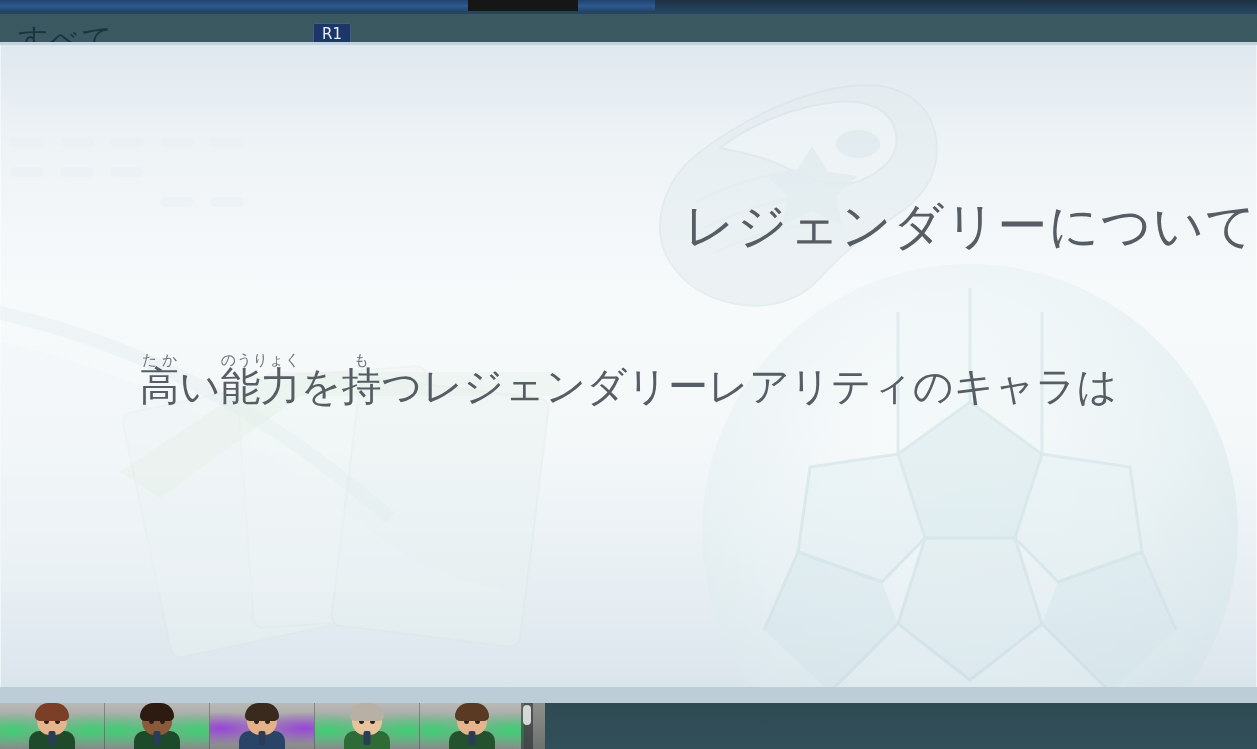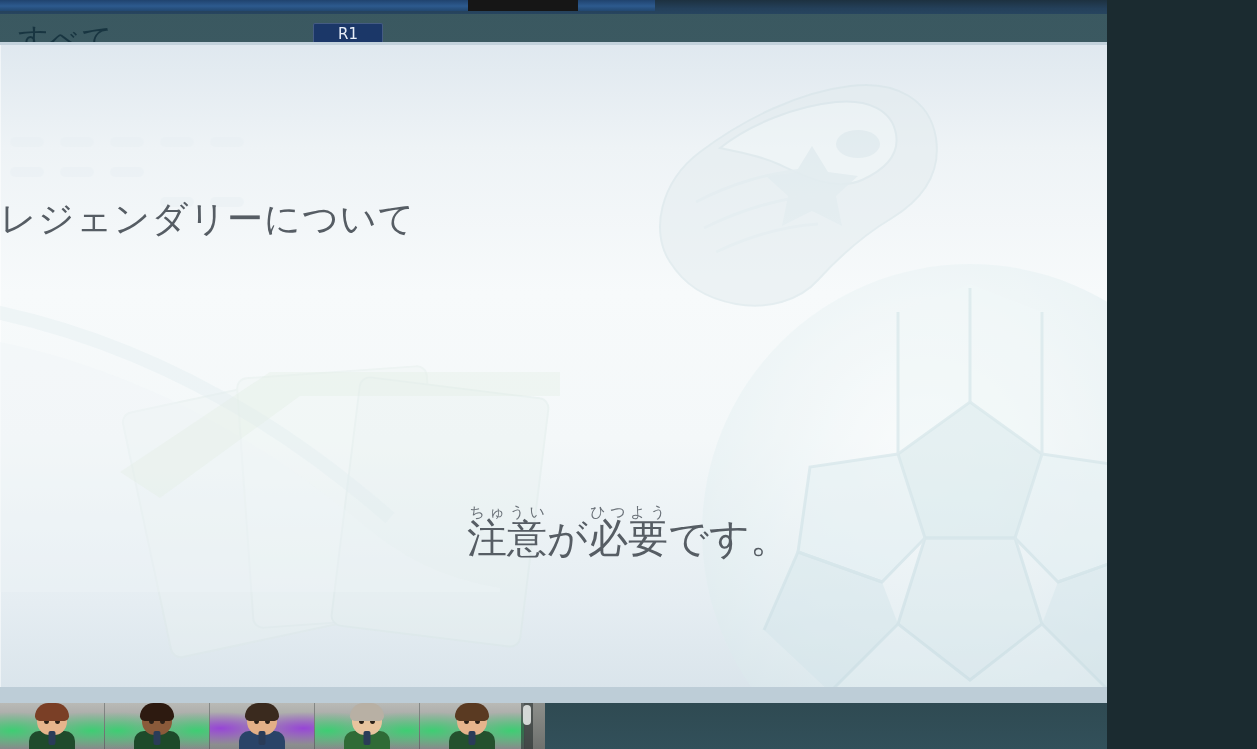--- a/index.html
+++ b/index.html
@@ -7,21 +7,21 @@
     margin: 0;
     padding: 0;
     background: #1b2b30;
   }
   body {
     font-family: "DejaVu Sans", "Liberation Sans", sans-serif;
   }
 
   #screen {
     position: relative;
-    width: 1107px;
+    width: 1257px;
     height: 749px;
     overflow: hidden;
     background: #737373;
   }
 
   
   .game-bg {
     position: absolute;
     inset: 0;
     background:
@@ -52,21 +52,21 @@
     color: #16333f;
     letter-spacing: 1px;
     opacity: .92;
     white-space: nowrap;
   }
   .bg-rbutton {
     position: absolute;
     left: 313px; top: 23px;
     min-width: 30px;
     height: 22px;
-    padding: 0 20px;
+    padding: 0 4px;
     background: #1b3768;
     color: #e8eef8;
     font-size: 15px;
     line-height: 22px;
     text-align: center;
     border-radius: 2px;
     box-shadow: 0 0 0 1px rgba(255,255,255,.18) inset;
   }
 
   
@@ -256,22 +256,22 @@
     top: 330px;
     width: 440px;
     height: 130px;
     opacity: .5;
   }
   .dlg-title {
     position: absolute;
     left: 0;
     top: 159px;
     width: 1257px;
-    text-align: left;
-    font-size: 36px;
+    text-align: right;
+    font-size: 50px;
     line-height: 1;
     color: #565d64;
     letter-spacing: 1px;
     white-space: nowrap;
   }
   .line {
     position: absolute;
     left: 0;
     width: 1257px;
     text-align: center;
@@ -459,18 +459,18 @@
         <rect x="210" y="100" width="34" height="10" rx="5"></rect>
       </g>
     </svg>
 
     <svg class="wm wm-greenband" viewBox="0 0 440 130">
       <path d="M0,100 L150,0 L440,0 L440,24 L180,24 L40,126 Z" fill="#e3eee4" opacity=".75"></path>
     </svg>
 
     <div class="dlg-title">レジェンダリーについて</div>
 
-    <div class="line line-4" id="line-3"><ruby>注意<rt>ちゅうい</rt></ruby><span>が</span><ruby>必要<rt>ひつよう</rt></ruby><span>です。</span></div>
+    <div class="line line-2" id="line-1"><ruby>高<rt>たか</rt></ruby><span>い</span><ruby>能力<rt>のうりょく</rt></ruby><span>を</span><ruby>持<rt>も</rt></ruby><span>つレジェンダリーレアリティのキャラは</span></div>
 
     <div class="modal-botline"></div>
   </div>
 
 </div>
 
 </body></html>

